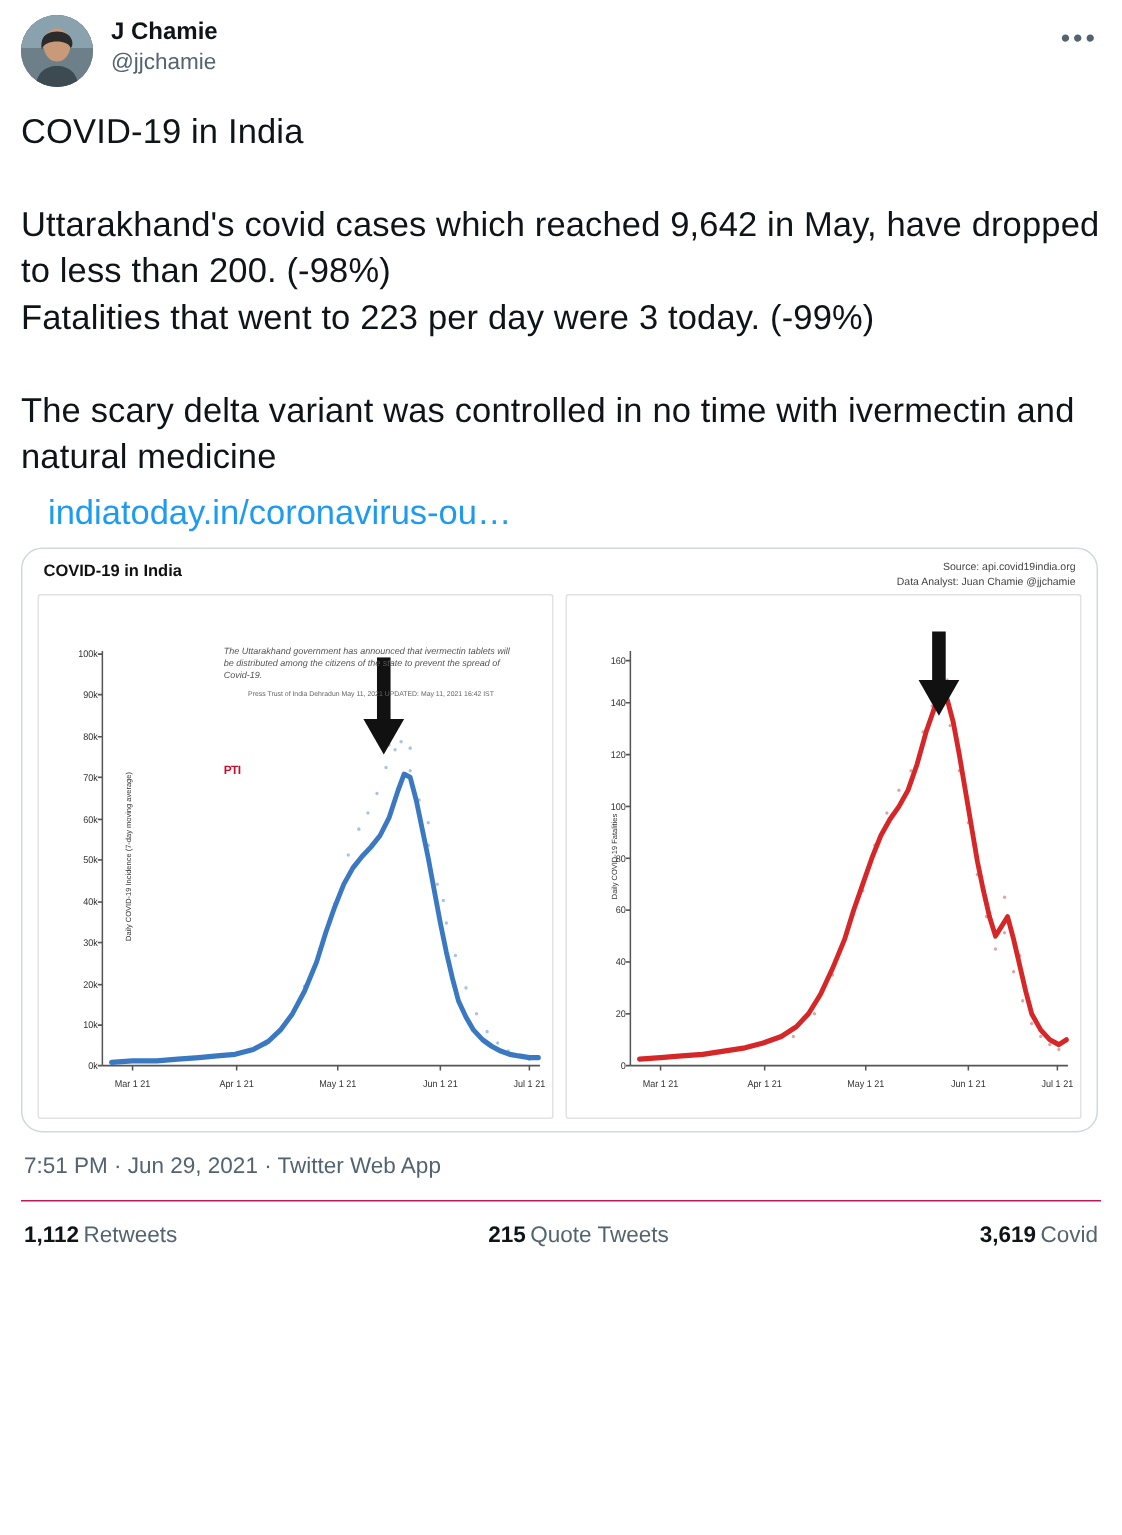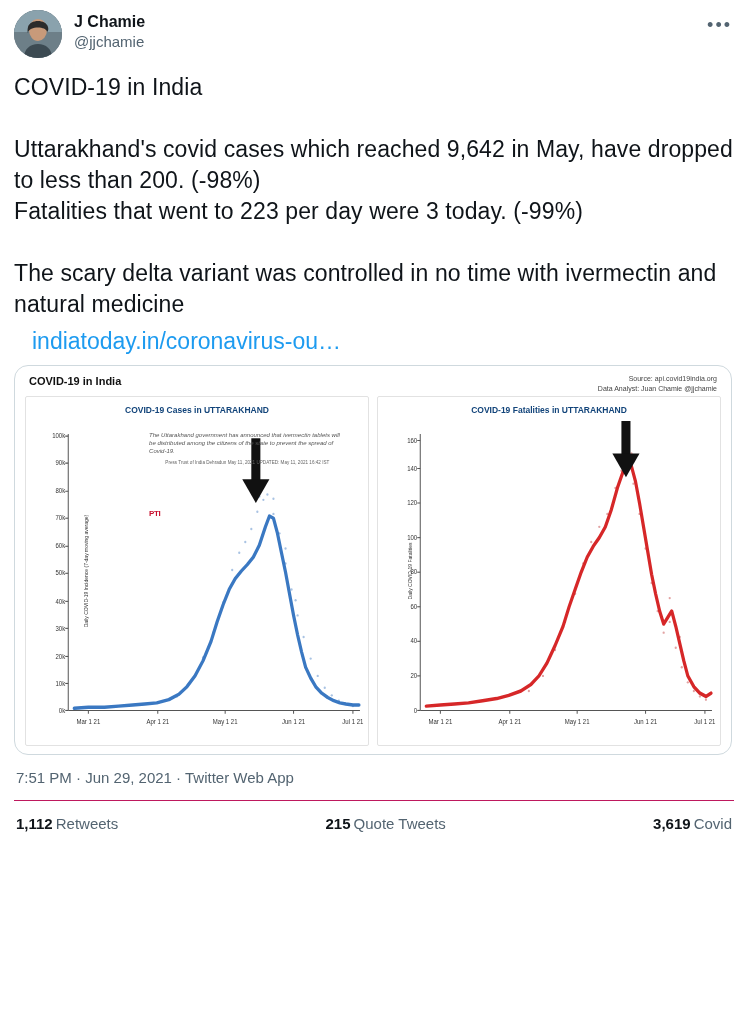--- a/index.html
+++ b/index.html
@@ -259,21 +259,20 @@
     <div class="fig">
       <div class="fig-title">COVID-19 in India</div>
       <div class="fig-source">
         <div>Source: api.covid19india.org</div>
         <div>Data Analyst:  Juan Chamie @jjchamie</div>
       </div>
 
       <div class="panels">
 
         <div class="panel">
-          <div class="panel-title left">COVID-19 Cases in UTTARAKHAND</div>
           <div class="y-axis-label">Daily COVID-19 Incidence (7-day moving average)</div>
           <div class="plot">
             <svg width="100%" height="100%" viewBox="0 0 340 300" preserveAspectRatio="none" aria-hidden="true">
 
               <line x1="42" y1="268" x2="332" y2="268" stroke="#555" stroke-width="1"></line>
               <line x1="42" y1="12" x2="42" y2="268" stroke="#555" stroke-width="1"></line>
 
               <g font-size="6" fill="#333" font-family="Liberation Sans, sans-serif" text-anchor="end">
                 <text x="39" y="270">0k</text>
                   <line x1="39" y1="268" x2="42" y2="268" stroke="#555"></line>
@@ -361,21 +360,20 @@
             <div class="byline-row">
               <span class="pti">PTI</span>
               <span class="byline">Press Trust of India
 Dehradun
 May 11, 2021 UPDATED: May 11, 2021 16:42 IST</span>
             </div>
           </div>
         </div>
 
         <div class="panel">
-          <div class="panel-title right">COVID-19 Fatalities in UTTARAKHAND</div>
           <div class="y-axis-label">Daily COVID-19 Fatalities</div>
           <div class="plot">
             <svg width="100%" height="100%" viewBox="0 0 340 300" preserveAspectRatio="none" aria-hidden="true">
               <line x1="42" y1="268" x2="332" y2="268" stroke="#555" stroke-width="1"></line>
               <line x1="42" y1="12" x2="42" y2="268" stroke="#555" stroke-width="1"></line>
               <g font-size="6" fill="#333" font-family="Liberation Sans, sans-serif" text-anchor="end">
                 <text x="39" y="270">0</text>
                   <line x1="39" y1="268" x2="42" y2="268" stroke="#555"></line>
                 <text x="39" y="238">20</text>
                   <line x1="39" y1="236" x2="42" y2="236" stroke="#555"></line>

